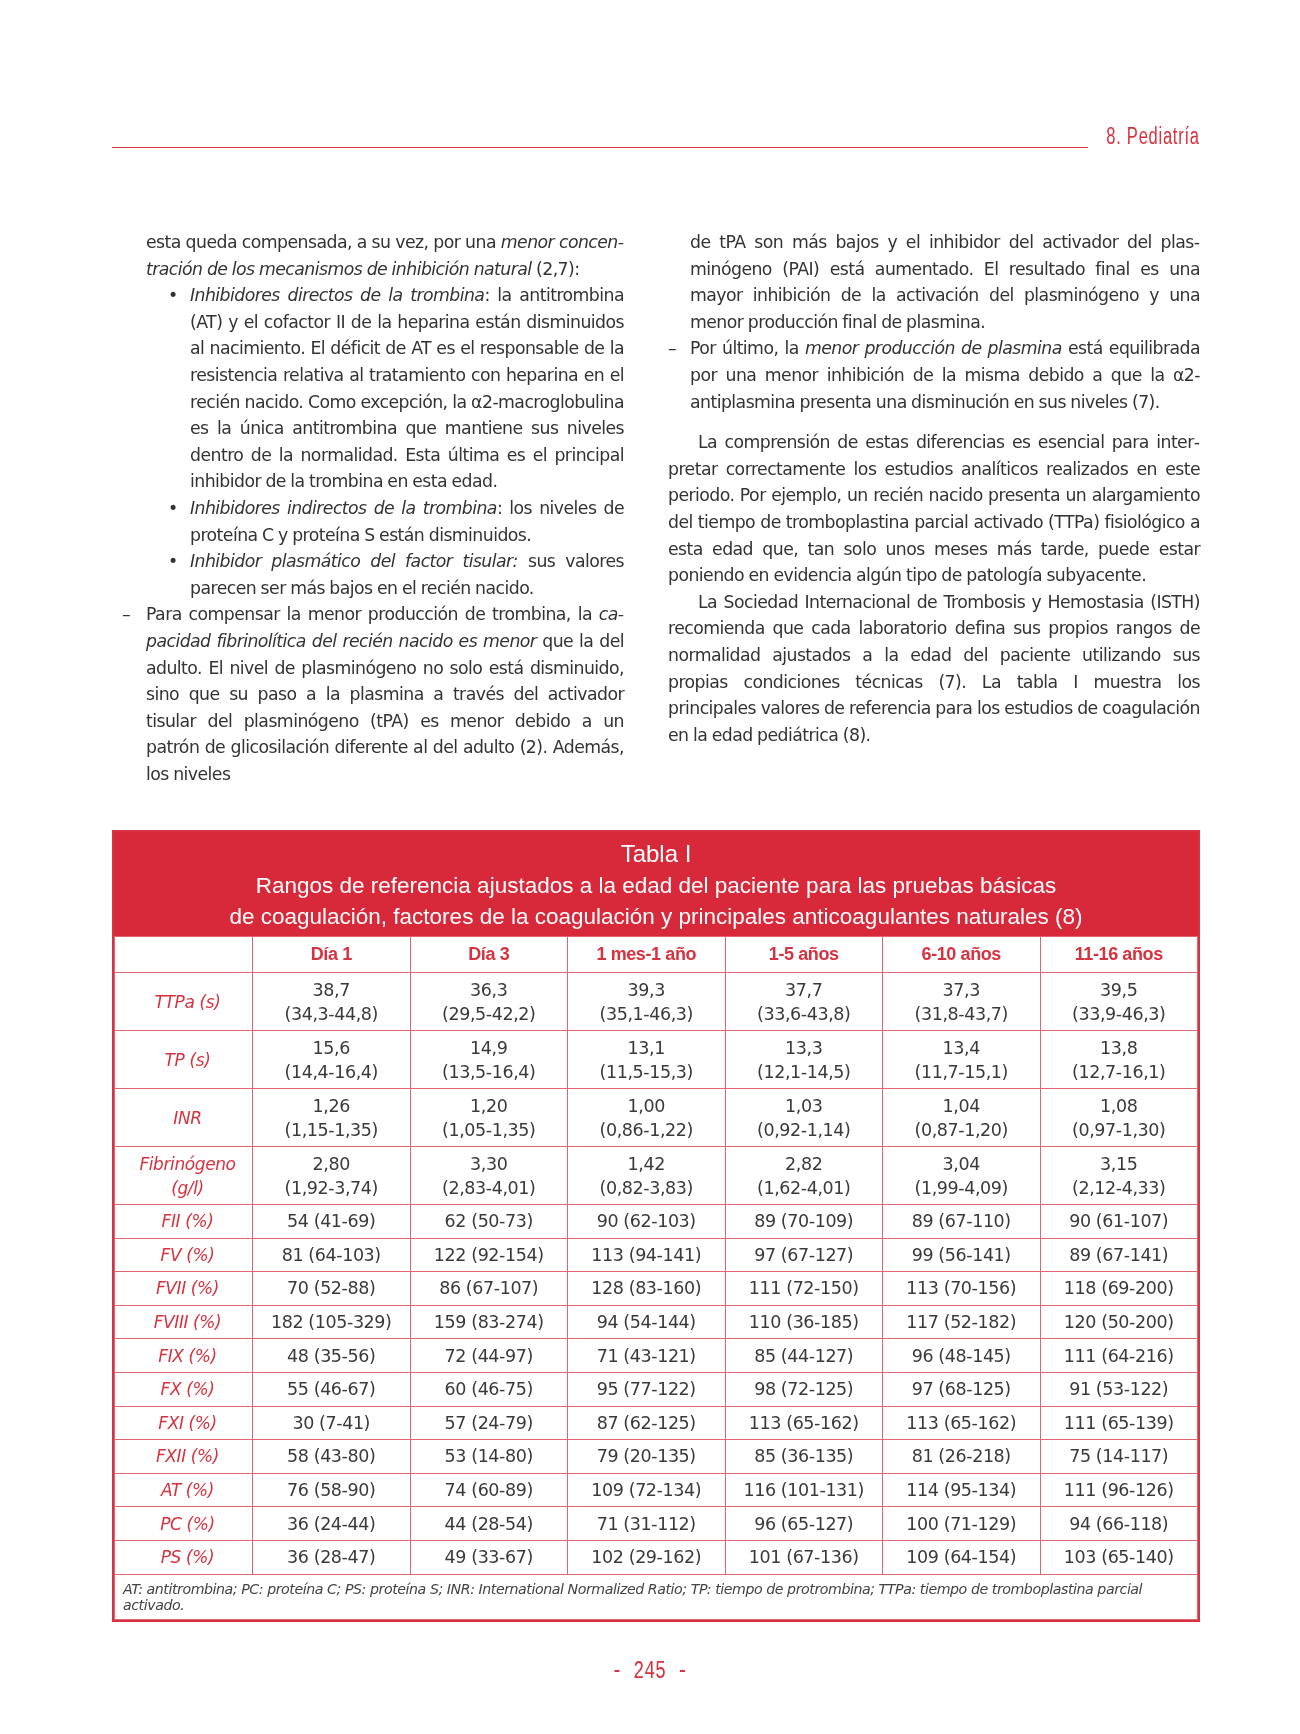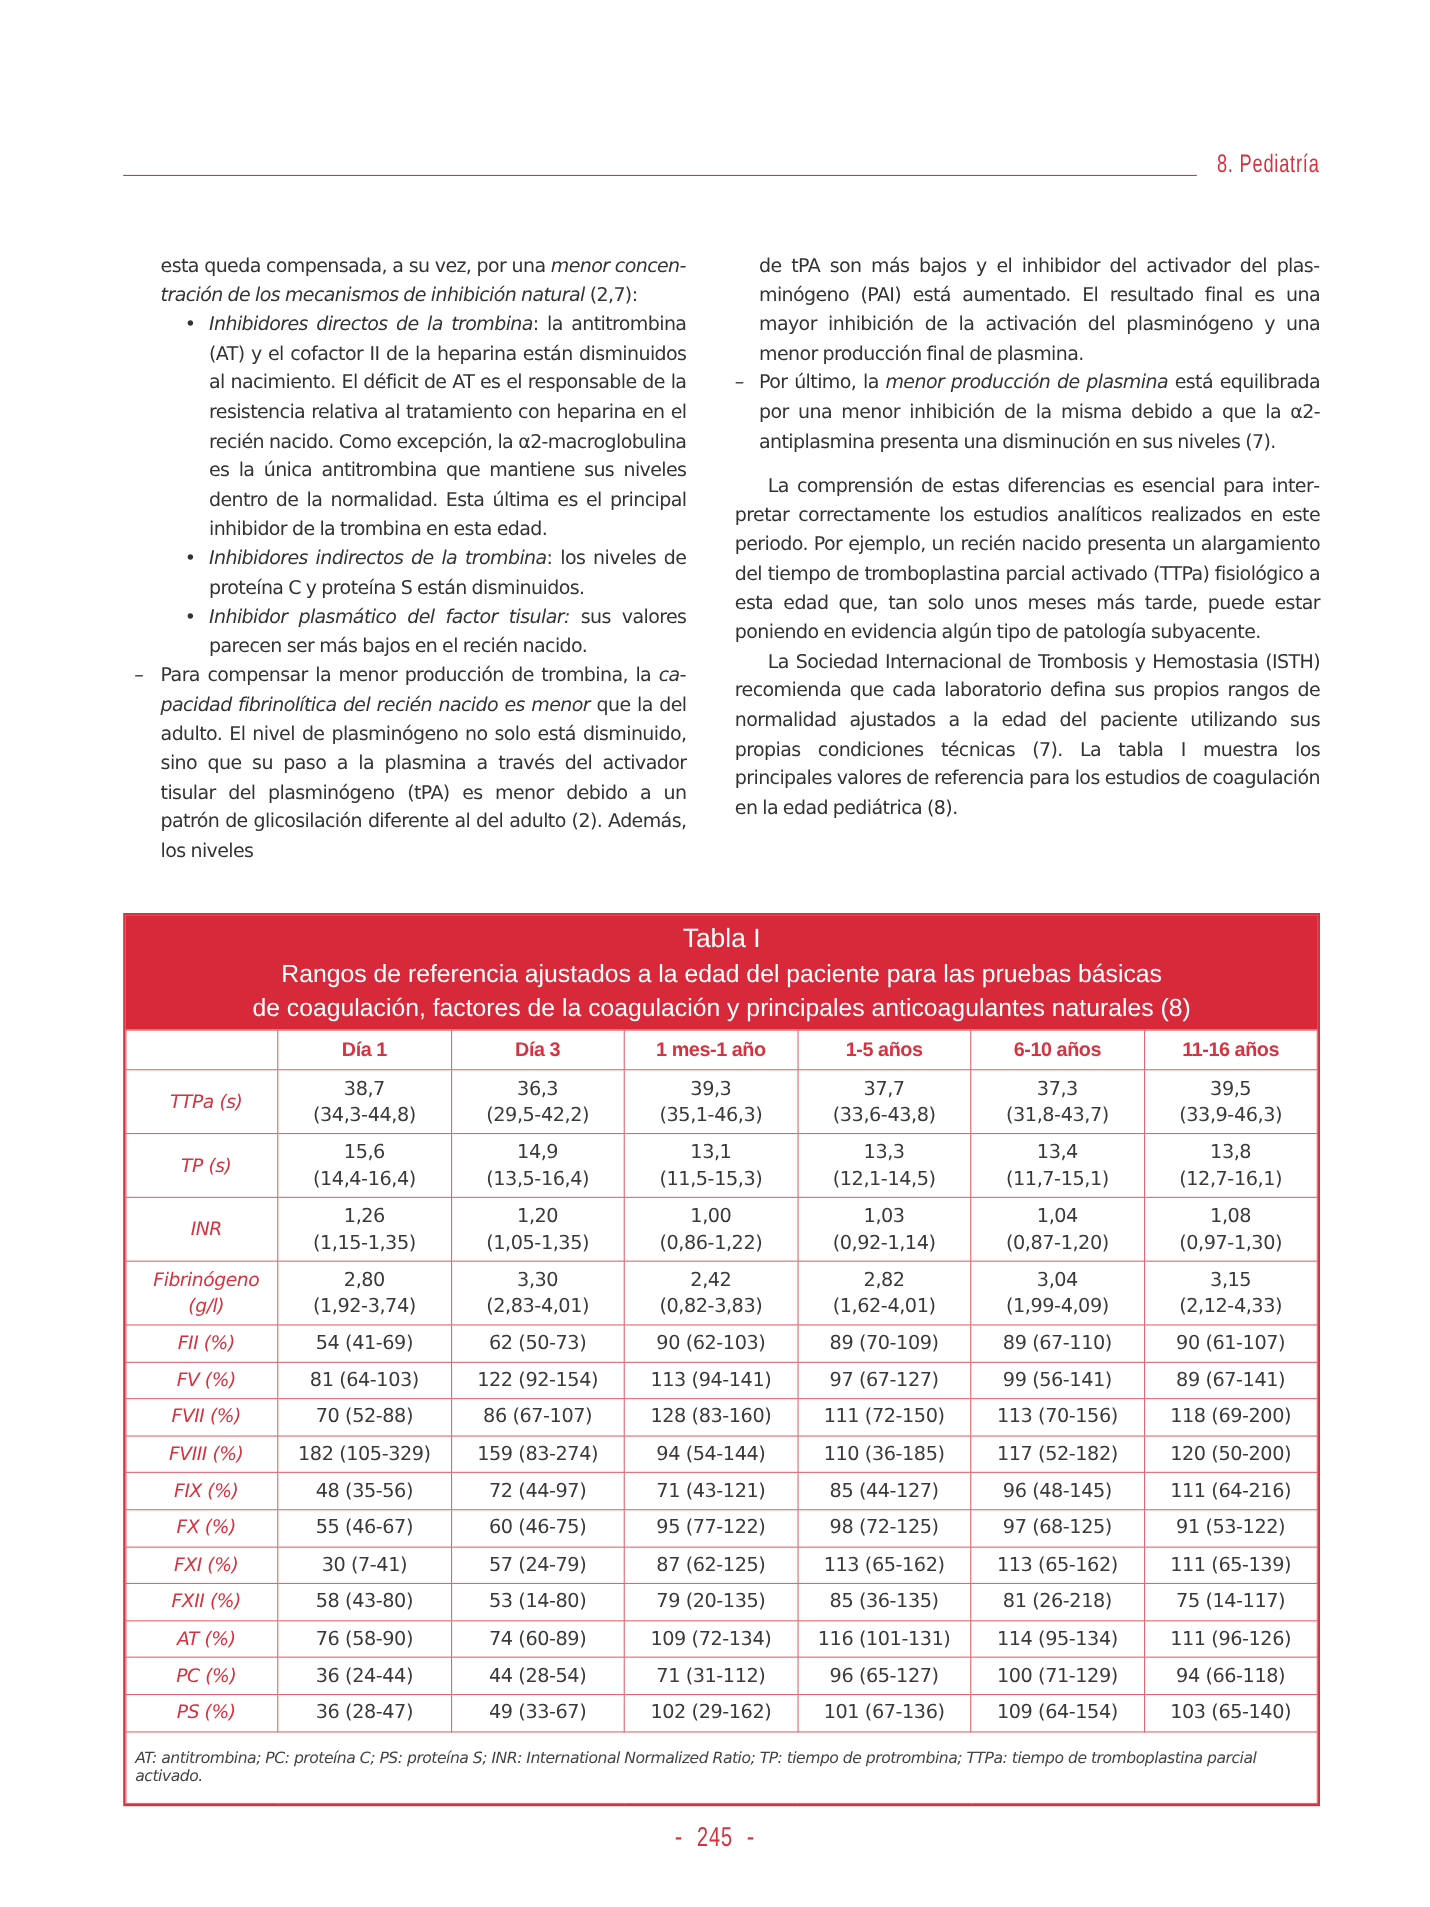--- a/index.html
+++ b/index.html
@@ -1,20 +1,20 @@
 <!DOCTYPE html>
 <html><head>
 <meta charset="utf-8">
 <style>
   * { box-sizing: border-box; margin: 0; padding: 0; }
   html, body { width: 1300px; height: 1734px; background: #ffffff; }
   body { position: relative; font-family: "DejaVu Sans", sans-serif; color: #2b2b2b; }
 
   .running-head {
-    position: absolute; left: 112px; top: 132px; width: 1088px; height: 30px;
+    position: absolute; left: 112px; top: 120px; width: 1088px; height: 30px;
   }
   .running-head .rule {
     position: absolute; left: 0; right: 112px; bottom: 2px; height: 0;
     border-top: 1.5px solid #d7323f;
   }
   .running-head .chapter {
     position: absolute; right: 0; bottom: 0;
     font-family: "Liberation Sans", sans-serif; font-size: 23px; color: #d7323f;
     letter-spacing: 1px; transform: scaleX(0.72); transform-origin: right bottom;
   }
@@ -49,21 +49,21 @@
   td, th {
     border: 1px solid #e06672; text-align: center; color: #3a3a3a;
     font-size: 17.5px; letter-spacing: -0.4px;
   }
   th { color: #d7323f; font-weight: bold; font-family: "Liberation Sans", sans-serif; font-size: 18px; height: 36px; margin-left: 42px; }
   td.label { text-align: center; padding-left: 8px; color: #d7323f; font-style: italic; font-size: 17px; }
   tr.two td { height: 58px; line-height: 24px; }
   tr.one td { height: 33.6px; }
   td.note {
     text-align: left; font-style: italic; font-size: 14.2px; color: #444;
-    padding: 16px 8px; letter-spacing: -0.45px; height: 34px;
+    padding: 6px 8px; letter-spacing: -0.45px; height: 34px;
   }
   col.c0 { width: 138px; }
 
   .page-number {
     position: absolute; left: 0; width: 1300px; top: 1656px; text-align: center;
     font-family: Liberation Mono, monospace; font-size: 26px; color: #d7323f;
   }
   .page-number span { display: inline-block; transform: scaleX(0.7); }
 </style>
 </head>
@@ -220,21 +220,21 @@
           <td class="label">Fibrinógeno (g/l)</td>
           <td>
             <div>2,80</div>
             <div>(1,92-3,74)</div>
           </td>
           <td>
             <div>3,30</div>
             <div>(2,83-4,01)</div>
           </td>
           <td>
-            <div>2,42</div>
+            <div>1,42</div>
             <div>(0,82-3,83)</div>
           </td>
           <td>
             <div>2,82</div>
             <div>(1,62-4,01)</div>
           </td>
           <td>
             <div>3,04</div>
             <div>(1,99-4,09)</div>
           </td>

